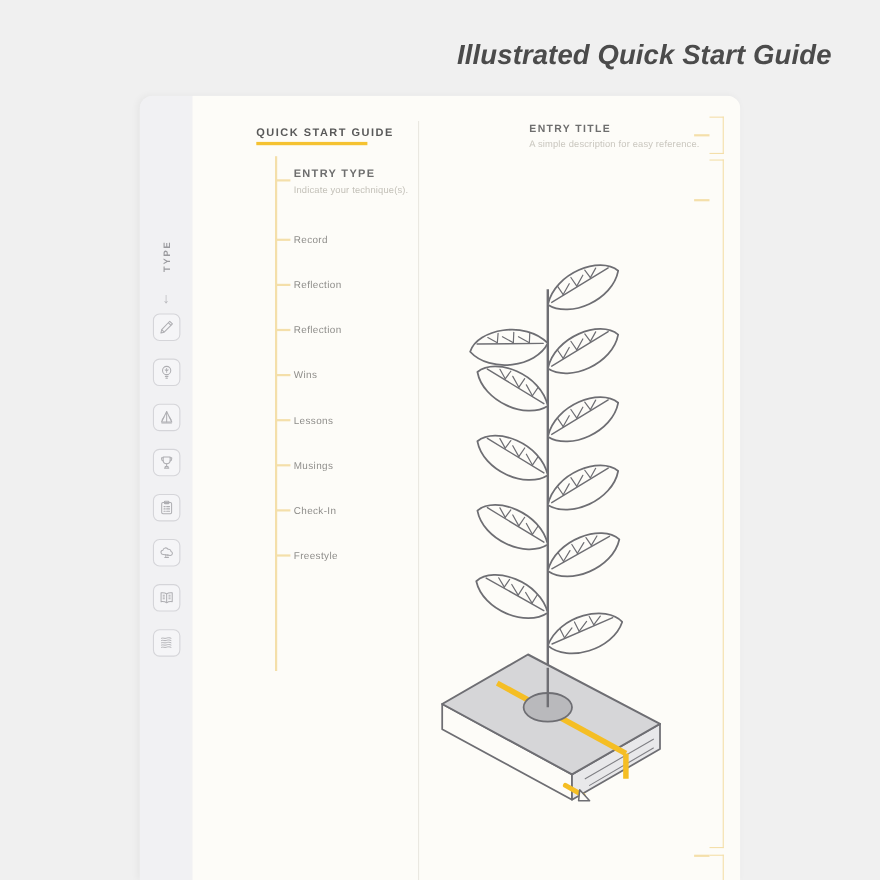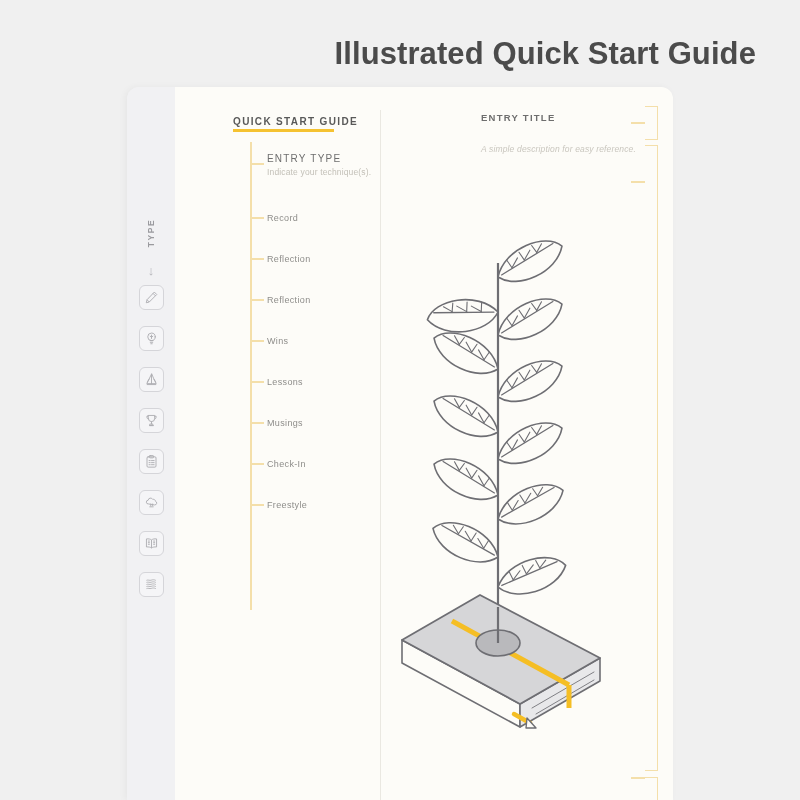--- a/index.html
+++ b/index.html
@@ -14,25 +14,26 @@
     background: #F0F0F0;
     font-family: "Liberation Sans", sans-serif;
     position: relative;
   }
 
   
   #page-title {
     position: absolute;
     top: 36px;
     right: 44px;
-    font-size: 31px;
+    font-size: 25px;
     font-weight: bold;
     color: #4B4B4B;
     letter-spacing: 0.1px;
     white-space: nowrap;
+    font-style: italic;
   }
 
   
   #guide-card {
     position: absolute;
     left: 127px;
     top: 87px;
     width: 546px;
     height: 713px;
     border-top-left-radius: 12px;
@@ -137,21 +138,21 @@
     background: #F4DFAA;
   }
 
   .list-entry {
     position: absolute;
     left: 92px;
     white-space: nowrap;
   }
   .entry-head {
     font-size: 10px;
-    font-weight: normal;
+    font-weight: bold;
     letter-spacing: 1.2px;
     color: #6E6E6E;
   }
   .entry-sub {
     font-size: 8.5px;
     color: #C3C0B8;
     letter-spacing: 0.15px;
     margin-top: 3px;
   }
   .list-item-label {
@@ -202,22 +203,21 @@
   .annot-head {
     font-size: 9.5px;
     font-weight: bold;
     letter-spacing: 1.25px;
     color: #6E6E6E;
   }
   .annot-sub {
     font-size: 8.5px;
     color: #C9C6BE;
     letter-spacing: 0.15px;
-    margin-top: 21px;
-    font-style: italic;
+    margin-top: 3px;
   }
 
   #illustration {
     position: absolute;
     left: 0;
     top: 0;
   }
 </style>
 </head>
 <body>

